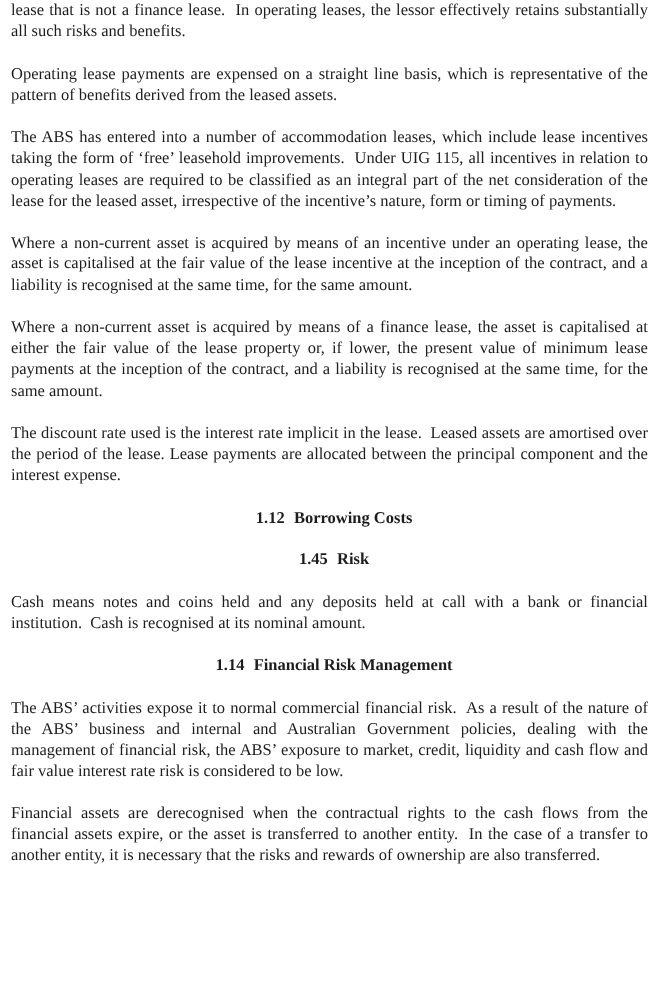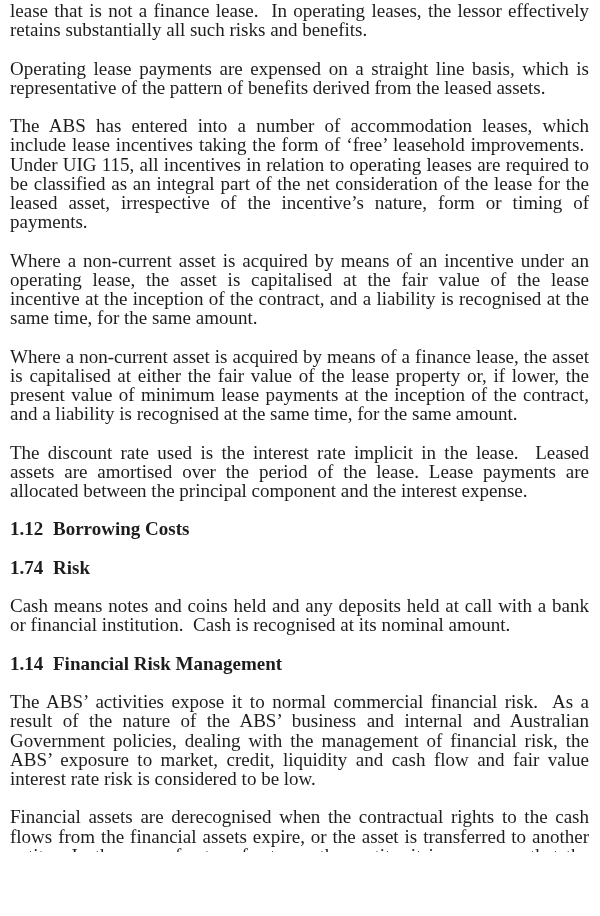--- a/index.html
+++ b/index.html
@@ -9,52 +9,52 @@
   }
   .page {
     position: relative;
     width: 600px;
     height: 852px;
     background: #ffffff;
     overflow: hidden;
     box-sizing: border-box;
     padding: 1px 11px 0 10px;
     font-family: "Liberation Serif", "DejaVu Serif", serif;
-    font-size: 19px;
+    font-size: 15px;
     line-height: 19.2px;
     color: #1d1d1d;
   }
   .para {
     margin: 0 0 19.2px 0;
     text-align: justify;
     text-justify: inter-word;
   }
   .para:last-child {
     margin-bottom: 0;
   }
   .heading {
     margin: 0 0 19.2px 0;
     font-weight: bold;
-    text-align: left;
+    text-align: center;
     white-space: nowrap;
   }
   .heading .num {
     display: inline-block;
     min-width: 43px;
   }
 </style>
 </head>
 <body>
 
 <div class="page" id="doc-root" style="background: rgb(255, 255, 255); color: rgb(29, 29, 29);">
     <p class="para">lease that is not a finance lease.&nbsp; In operating leases, the lessor effectively retains substantially all such risks and benefits.</p>
     <p class="para">Operating lease payments are expensed on a straight line basis, which is representative of the pattern of benefits derived from the leased assets.</p>
     <p class="para">The ABS has entered into a number of accommodation leases, which include lease incentives taking the form of ‘free’ leasehold improvements.&nbsp; Under UIG 115, all incentives in relation to operating leases are required to be classified as an integral part of the net consideration of the lease for the leased asset, irrespective of the incentive’s nature, form or timing of payments.</p>
     <p class="para">Where a non-current asset is acquired by means of an incentive under an operating lease, the asset is capitalised at the fair value of the lease incentive at the inception of the contract, and a liability is recognised at the same time, for the same amount.</p>
     <p class="para">Where a non-current asset is acquired by means of a finance lease, the asset is capitalised at either the fair value of the lease property or, if lower, the present value of minimum lease payments at the inception of the contract, and a liability is recognised at the same time, for the same amount.</p>
     <p class="para">The discount rate used is the interest rate implicit in the lease.&nbsp; Leased assets are amortised over the period of the lease. Lease payments are allocated between the principal component and the interest expense.</p>
     <div class="heading"><span class="num">1.12</span><span>Borrowing Costs</span></div>
-    <div class="heading"><span class="num">1.74</span><span>Risk</span></div>
+    <div class="heading"><span class="num">1.45</span><span>Risk</span></div>
     <p class="para">Cash means notes and coins held and any deposits held at call with a bank or financial institution.&nbsp; Cash is recognised at its nominal amount.</p>
     <div class="heading"><span class="num">1.14</span><span>Financial Risk Management</span></div>
     <p class="para">The ABS’ activities expose it to normal commercial financial risk.&nbsp; As a result of the nature of the ABS’ business and internal and Australian Government policies, dealing with the management of financial risk, the ABS’ exposure to market, credit, liquidity and cash flow and fair value interest rate risk is considered to be low.</p>
     <p class="para">Financial assets are derecognised when the contractual rights to the cash flows from the financial assets expire, or the asset is transferred to another entity.&nbsp; In the case of a transfer to another entity, it is necessary that the risks and rewards of ownership are also transferred.</p>
   </div>
 
 </body></html>

